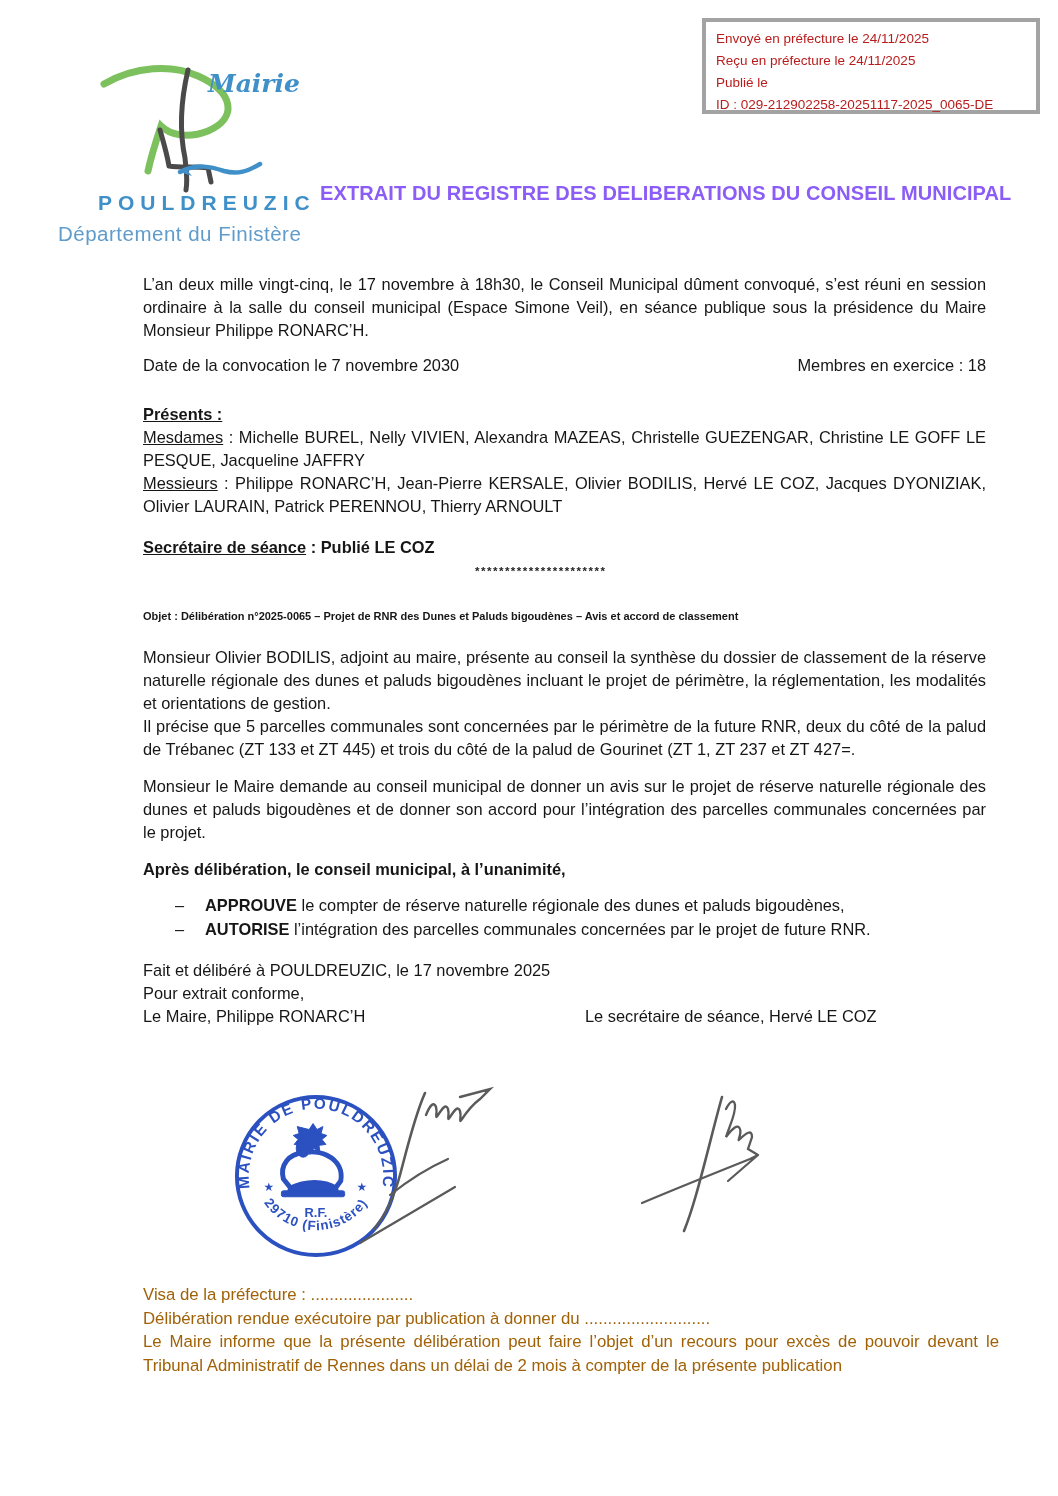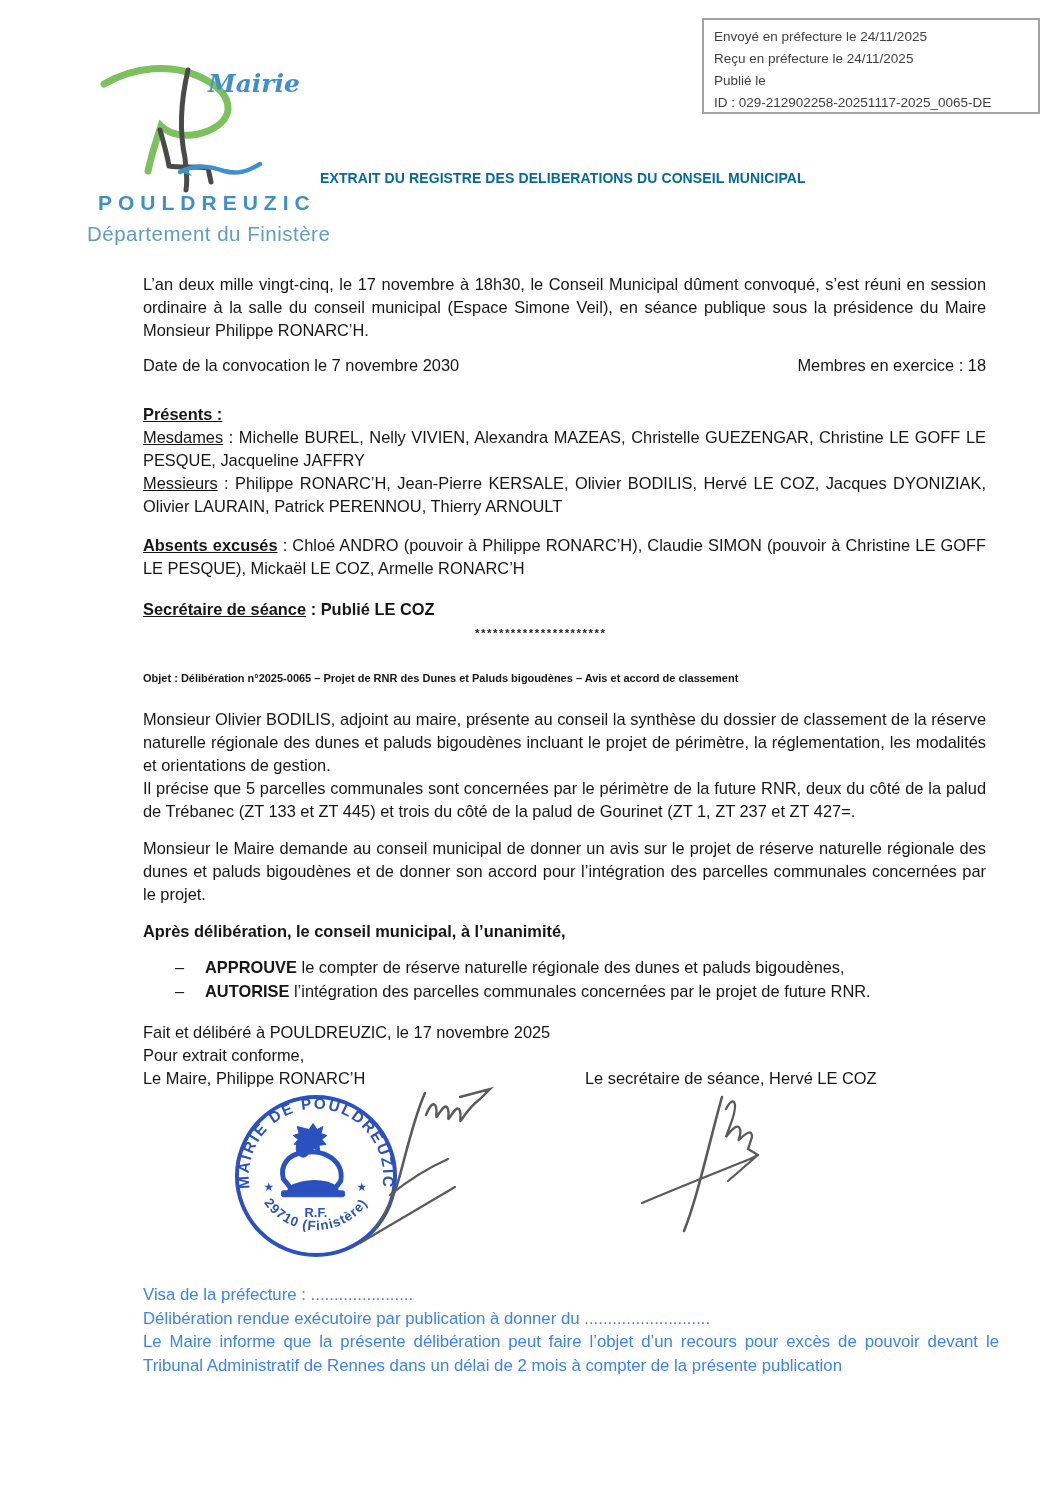--- a/index.html
+++ b/index.html
@@ -8,39 +8,39 @@
     width:1058px;height:1496px;
     background:#ffffff;
     font-family:"Liberation Sans", sans-serif;
     color:#1c1c1c;
     overflow:hidden;
   }
 
   
   .pref-box{
     position:absolute;left:702px;top:18px;width:338px;height:96px;
-    border:2px solid #a3a3a3;
+    border:4px solid #a3a3a3;
     box-sizing:border-box;
     padding:6px 10px 0 10px;
-    font-size:13.5px;color:#404040;
+    font-size:13.5px;color:#b91c1c;
   }
   .pref-box .line{height:22px;line-height:22px;white-space:nowrap;}
 
   
   .logo{position:absolute;left:90px;top:58px;width:220px;height:170px;}
 
   .departement{
     position:absolute;left:58px;top:222px;
-    color:#5f9bcb;font-size:20.5px;letter-spacing:0.5px;margin-left:29px;
+    color:#5f9bcb;font-size:20.5px;letter-spacing:0.5px;
   }
 
   .doc-title{
-    position:absolute;left:320px;top:170px;width:640px;
-    font-weight:bold;font-size:14px;letter-spacing:0.1px;
-    white-space:nowrap;color:#0369a1;
+    position:absolute;left:320px;top:182px;width:640px;
+    font-weight:bold;font-size:20px;letter-spacing:0.1px;
+    white-space:nowrap;color:#8b5cf6;
   }
 
   
   .body-col{
     position:absolute;left:143px;top:273px;width:843px;
     font-size:16.4px;line-height:23px;color:#161616;
   }
   .just{text-align:justify;}
   .row-between{display:flex;justify-content:space-between;}
   .mt12{margin-top:12px;}
@@ -65,21 +65,21 @@
   .sign-right{position:absolute;left:442px;top:0;white-space:nowrap;}
 
   
   .seal-wrap{position:absolute;left:232px;top:1092px;width:168px;height:168px;}
   .sig-maire{position:absolute;left:330px;top:1075px;width:180px;height:190px;}
   .sig-sec{position:absolute;left:630px;top:1085px;width:180px;height:160px;}
 
   
   .footer{
     position:absolute;left:143px;top:1283px;width:856px;
-    font-size:16.8px;line-height:23.5px;color:#3b82f6;
+    font-size:16.8px;line-height:23.5px;color:#a16207;
   }
 </style>
 </head>
 <body>
 
 <div class="page">
 
   <div class="pref-box">
     <div class="line">Envoyé en préfecture le 24/11/2025</div>
     <div class="line">Reçu en préfecture le 24/11/2025</div>
@@ -116,21 +116,20 @@
       <span>Date de la convocation le 7 novembre 2030</span>
       <span>Membres en exercice : 18</span>
     </div>
 
     <div class="mt26">
       <div><span class="b u">Présents :</span></div>
       <div class="just"><span class="u">Mesdames</span><span> : Michelle BUREL, Nelly VIVIEN, Alexandra MAZEAS, Christelle GUEZENGAR, Christine LE GOFF LE PESQUE, Jacqueline JAFFRY</span></div>
       <div class="just"><span class="u">Messieurs</span><span> : Philippe RONARC’H, Jean-Pierre KERSALE, Olivier BODILIS, Hervé LE COZ, Jacques DYONIZIAK, Olivier LAURAIN, Patrick PERENNOU, Thierry ARNOULT</span></div>
     </div>
 
-    <div class="just mt16"><span class="b u">Absents excusés</span><span> : Chloé ANDRO (pouvoir à Philippe RONARC’H), Claudie SIMON (pouvoir à Christine LE GOFF LE PESQUE), Mickaël LE COZ, Armelle RONARC’H</span></div>
 
     <div class="mt18"><span class="b u">Secrétaire de séance</span><span class="b"> : </span><span class="b">Publié LE COZ</span></div>
 
     <div class="asterisks">**********************</div>
 
     <div class="objet just mt22">Objet : Délibération n°2025-0065 – Projet de RNR des Dunes et Paluds bigoudènes – Avis et accord de classement</div>
 
     <div class="just mt18">Monsieur Olivier BODILIS, adjoint au maire, présente au conseil la synthèse du dossier de classement de la réserve naturelle régionale des dunes et paluds bigoudènes incluant le projet de périmètre, la réglementation, les modalités et orientations de gestion.</div>
     <div class="just">Il précise que 5 parcelles communales sont concernées par le périmètre de la future RNR, deux du côté de la palud de Trébanec (ZT 133 et ZT 445) et trois du côté de la palud de Gourinet (ZT 1, ZT 237 et ZT 427=.</div>
 

